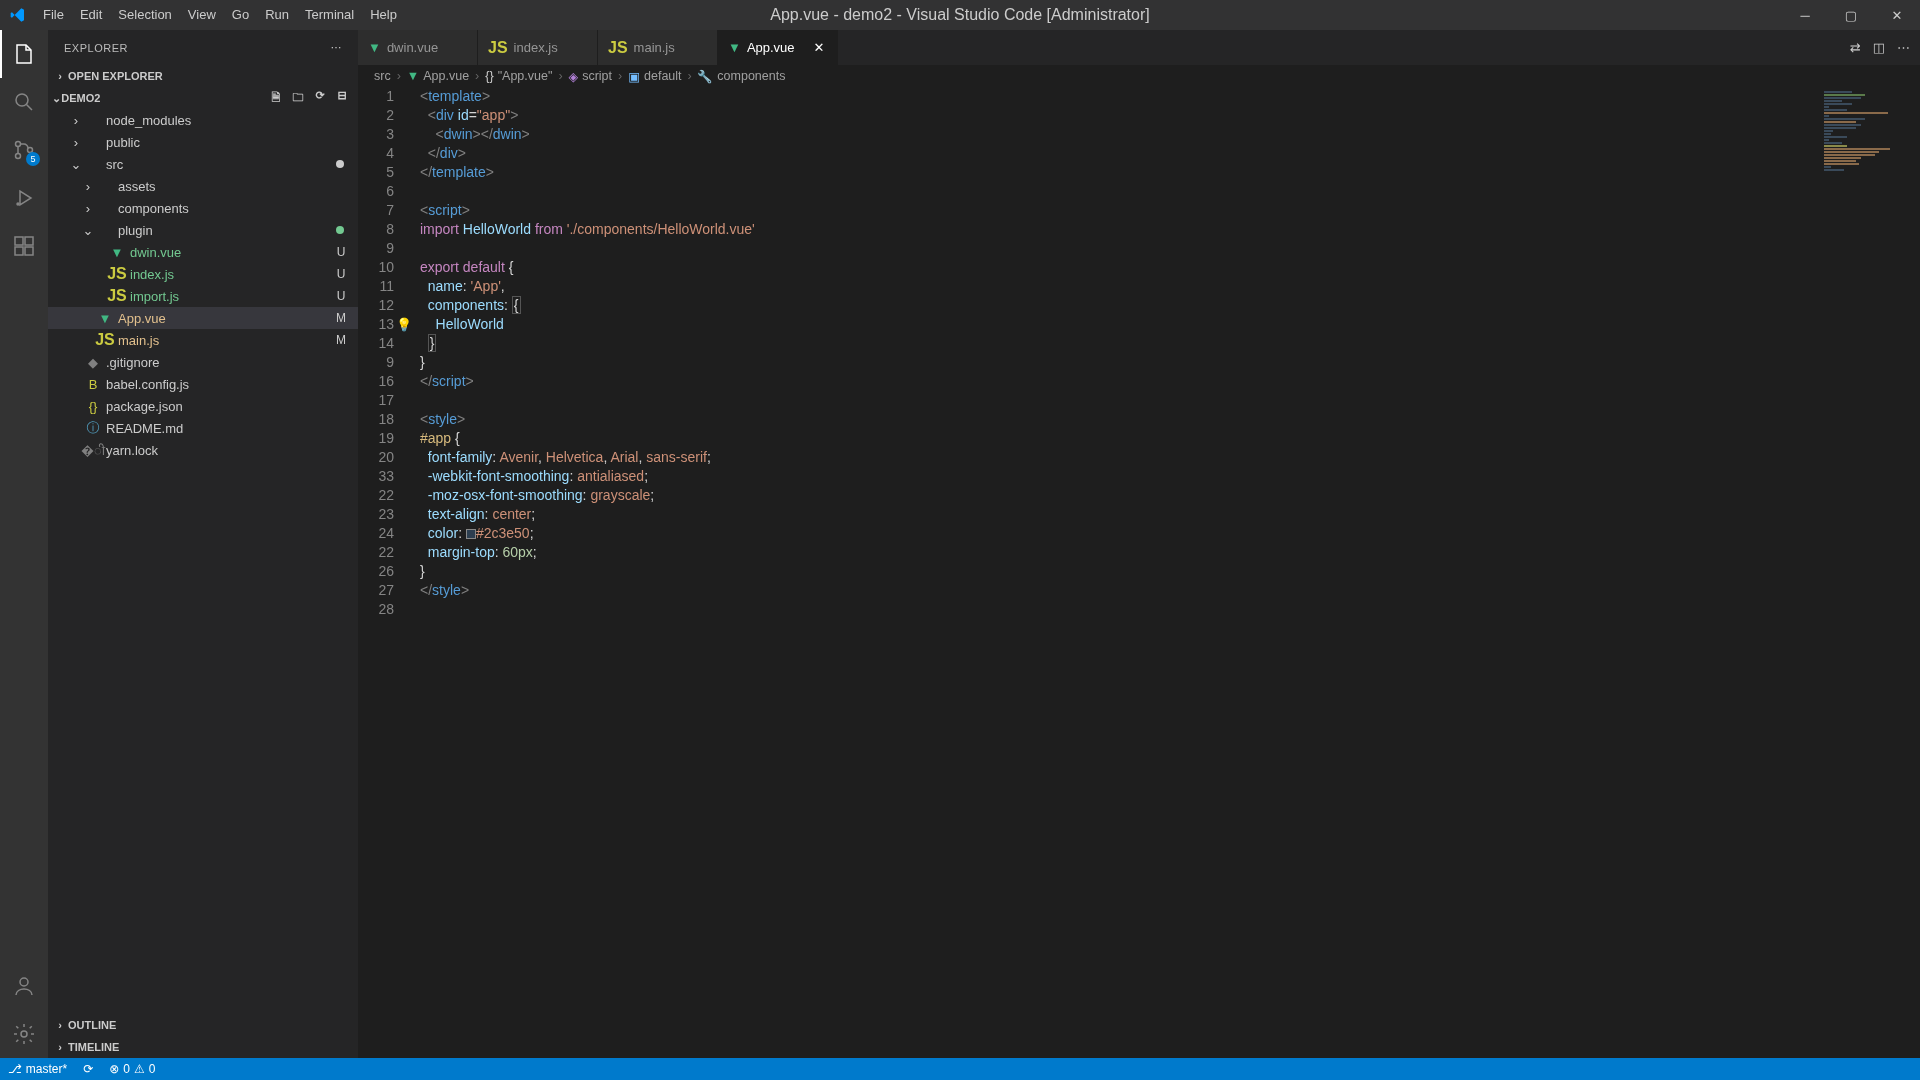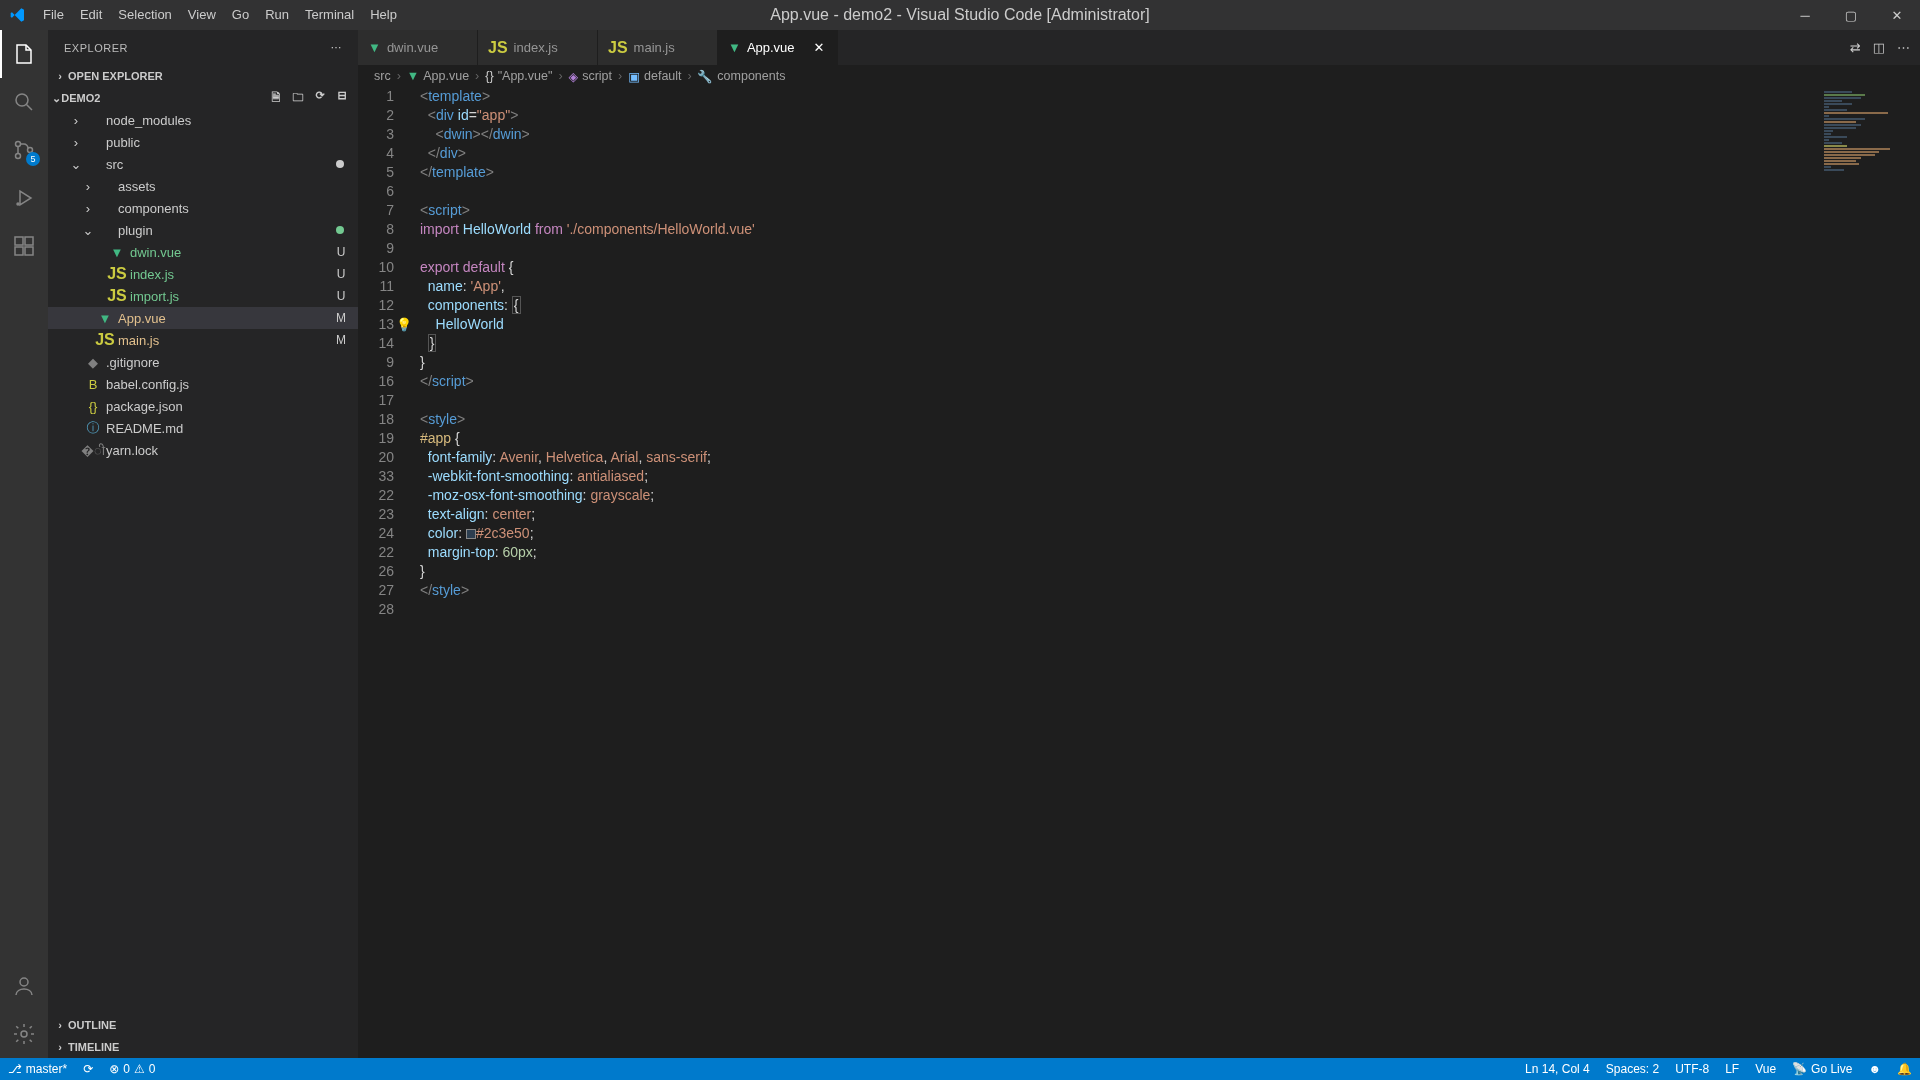--- a/index.html
+++ b/index.html
@@ -452,30 +452,13 @@
   </div>
   <div class="status-item">
     <span>⟳</span>
   </div>
   <div class="status-item">
     <span>⊗</span>
       <span>0</span>
     <span>⚠</span>
       <span>0</span>
   </div>
-  <div class="status-right">
-    <div class="status-item">Ln 14, Col 4</div>
-    <div class="status-item">Spaces: 2</div>
-    <div class="status-item">UTF-8</div>
-    <div class="status-item">LF</div>
-    <div class="status-item">Vue</div>
-    <div class="status-item">
-      <span>📡</span>
-      <span>Go Live</span>
-    </div>
-    <div class="status-item">
-        <span>☻</span>
-      </div>
-    <div class="status-item">
-        <span>🔔</span>
-      </div>
-  </div>
 </div>
 
 </body></html>

